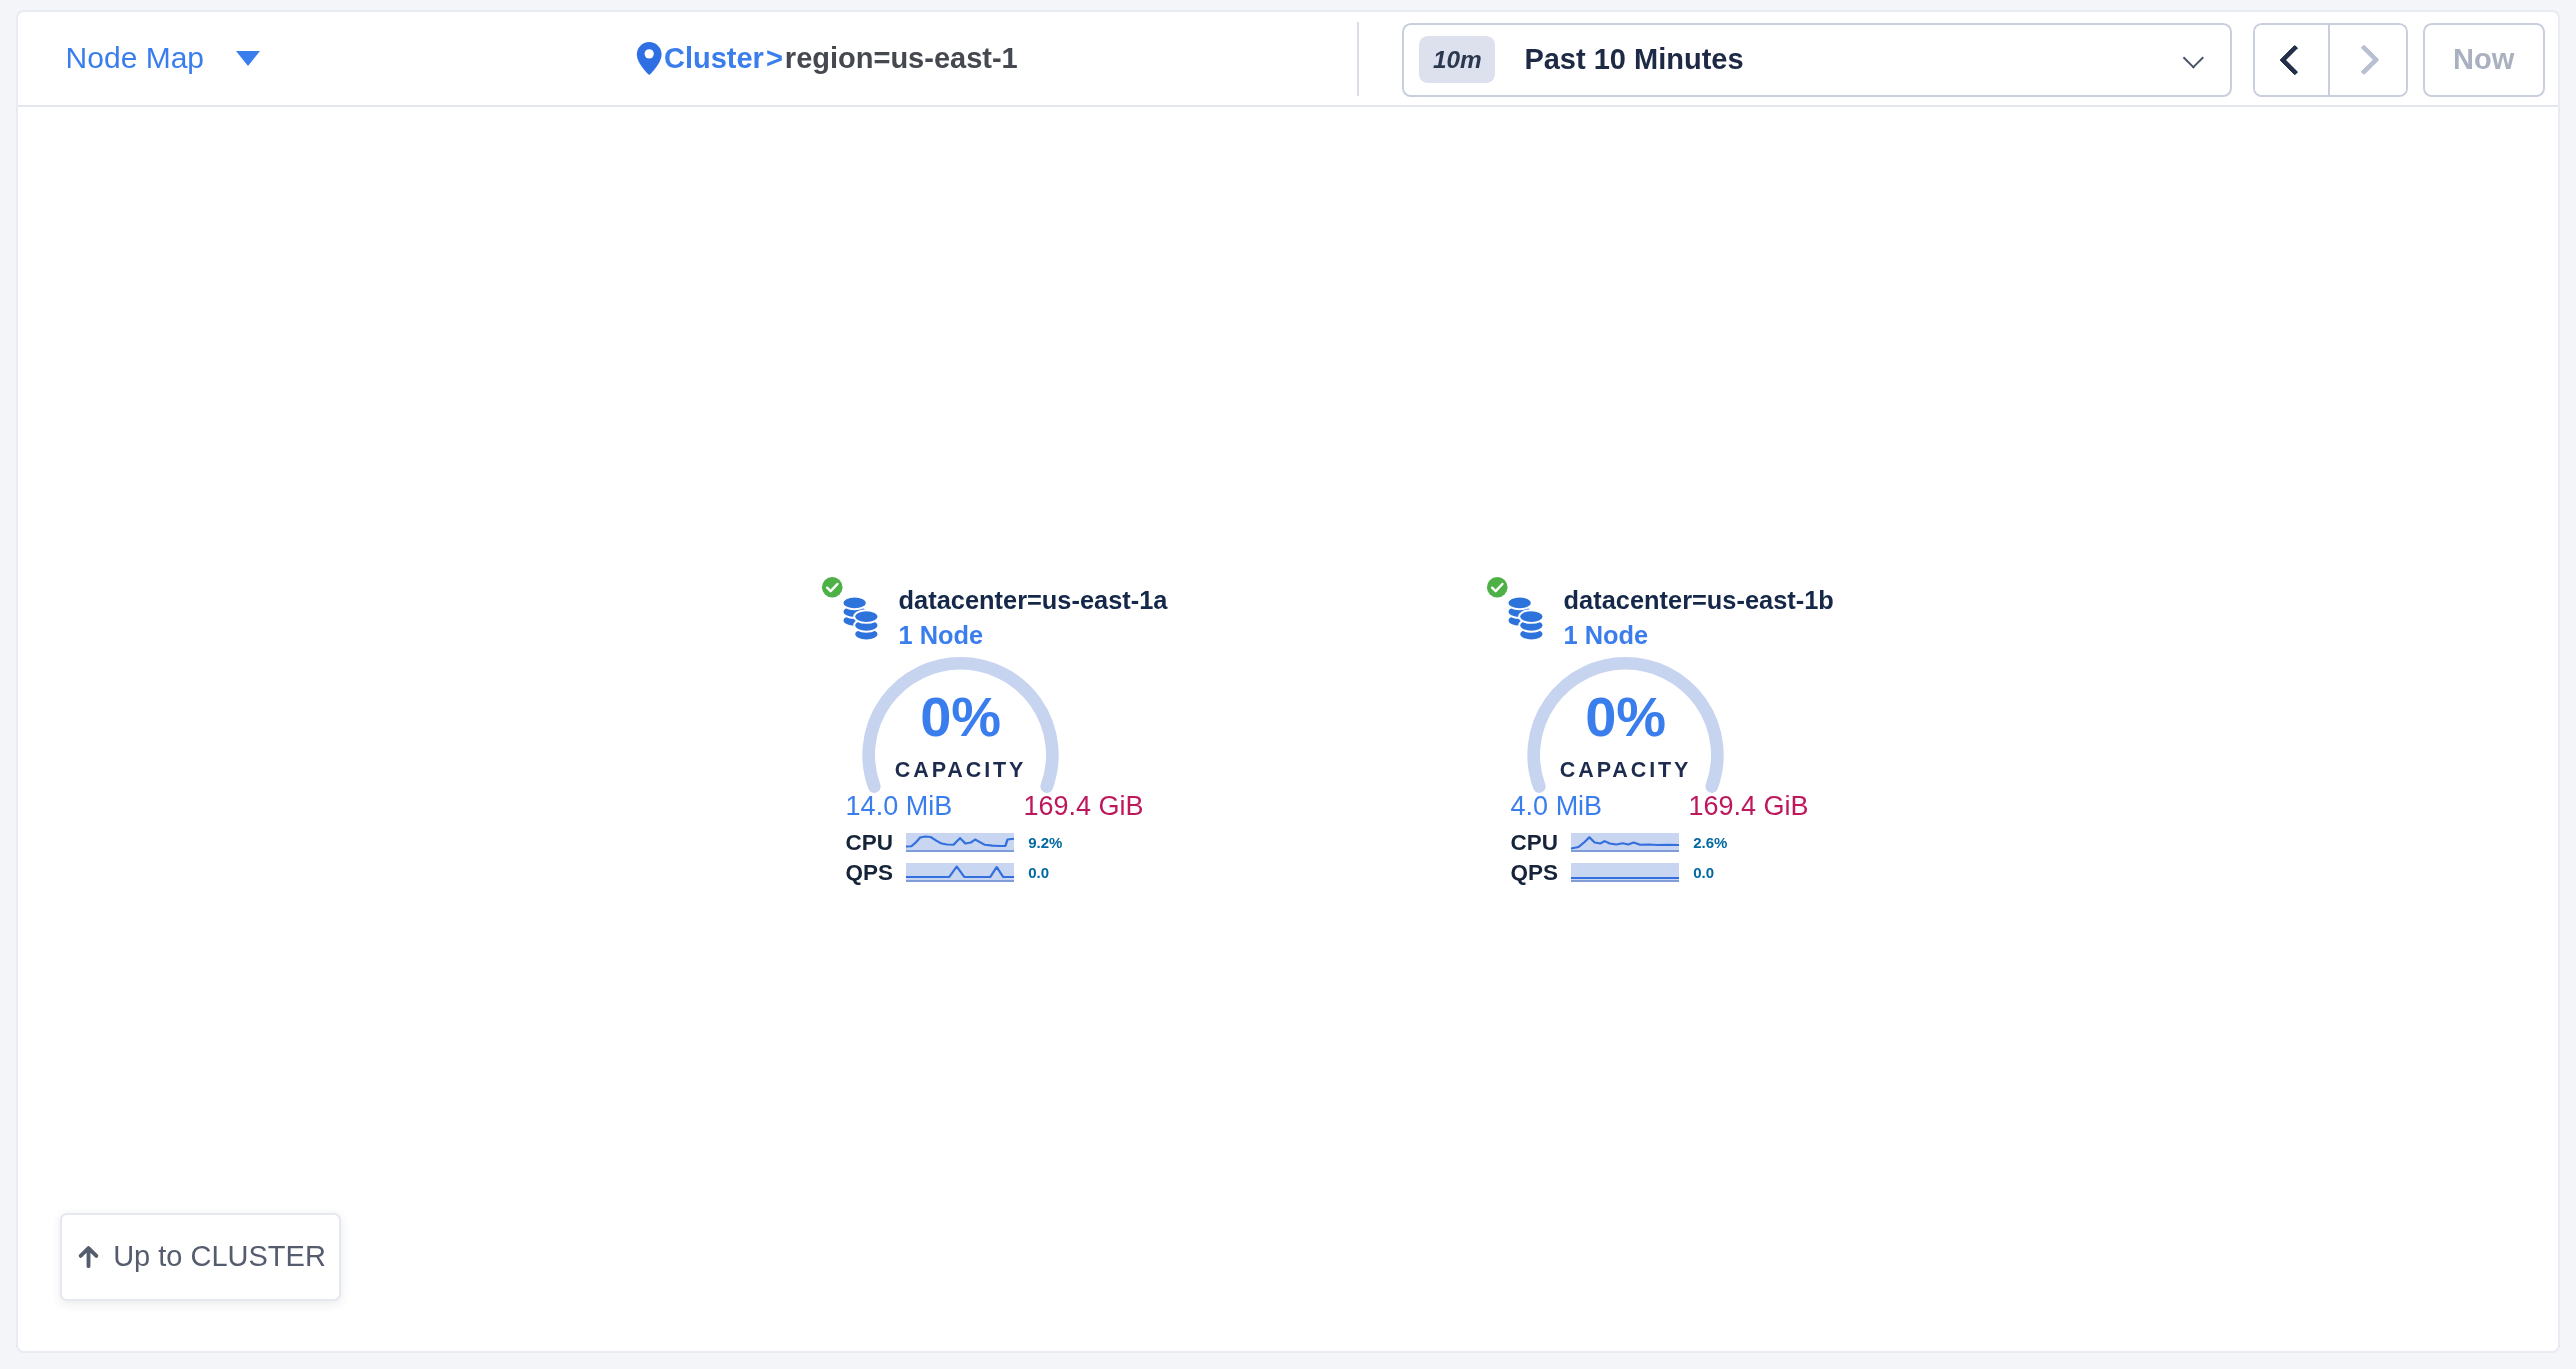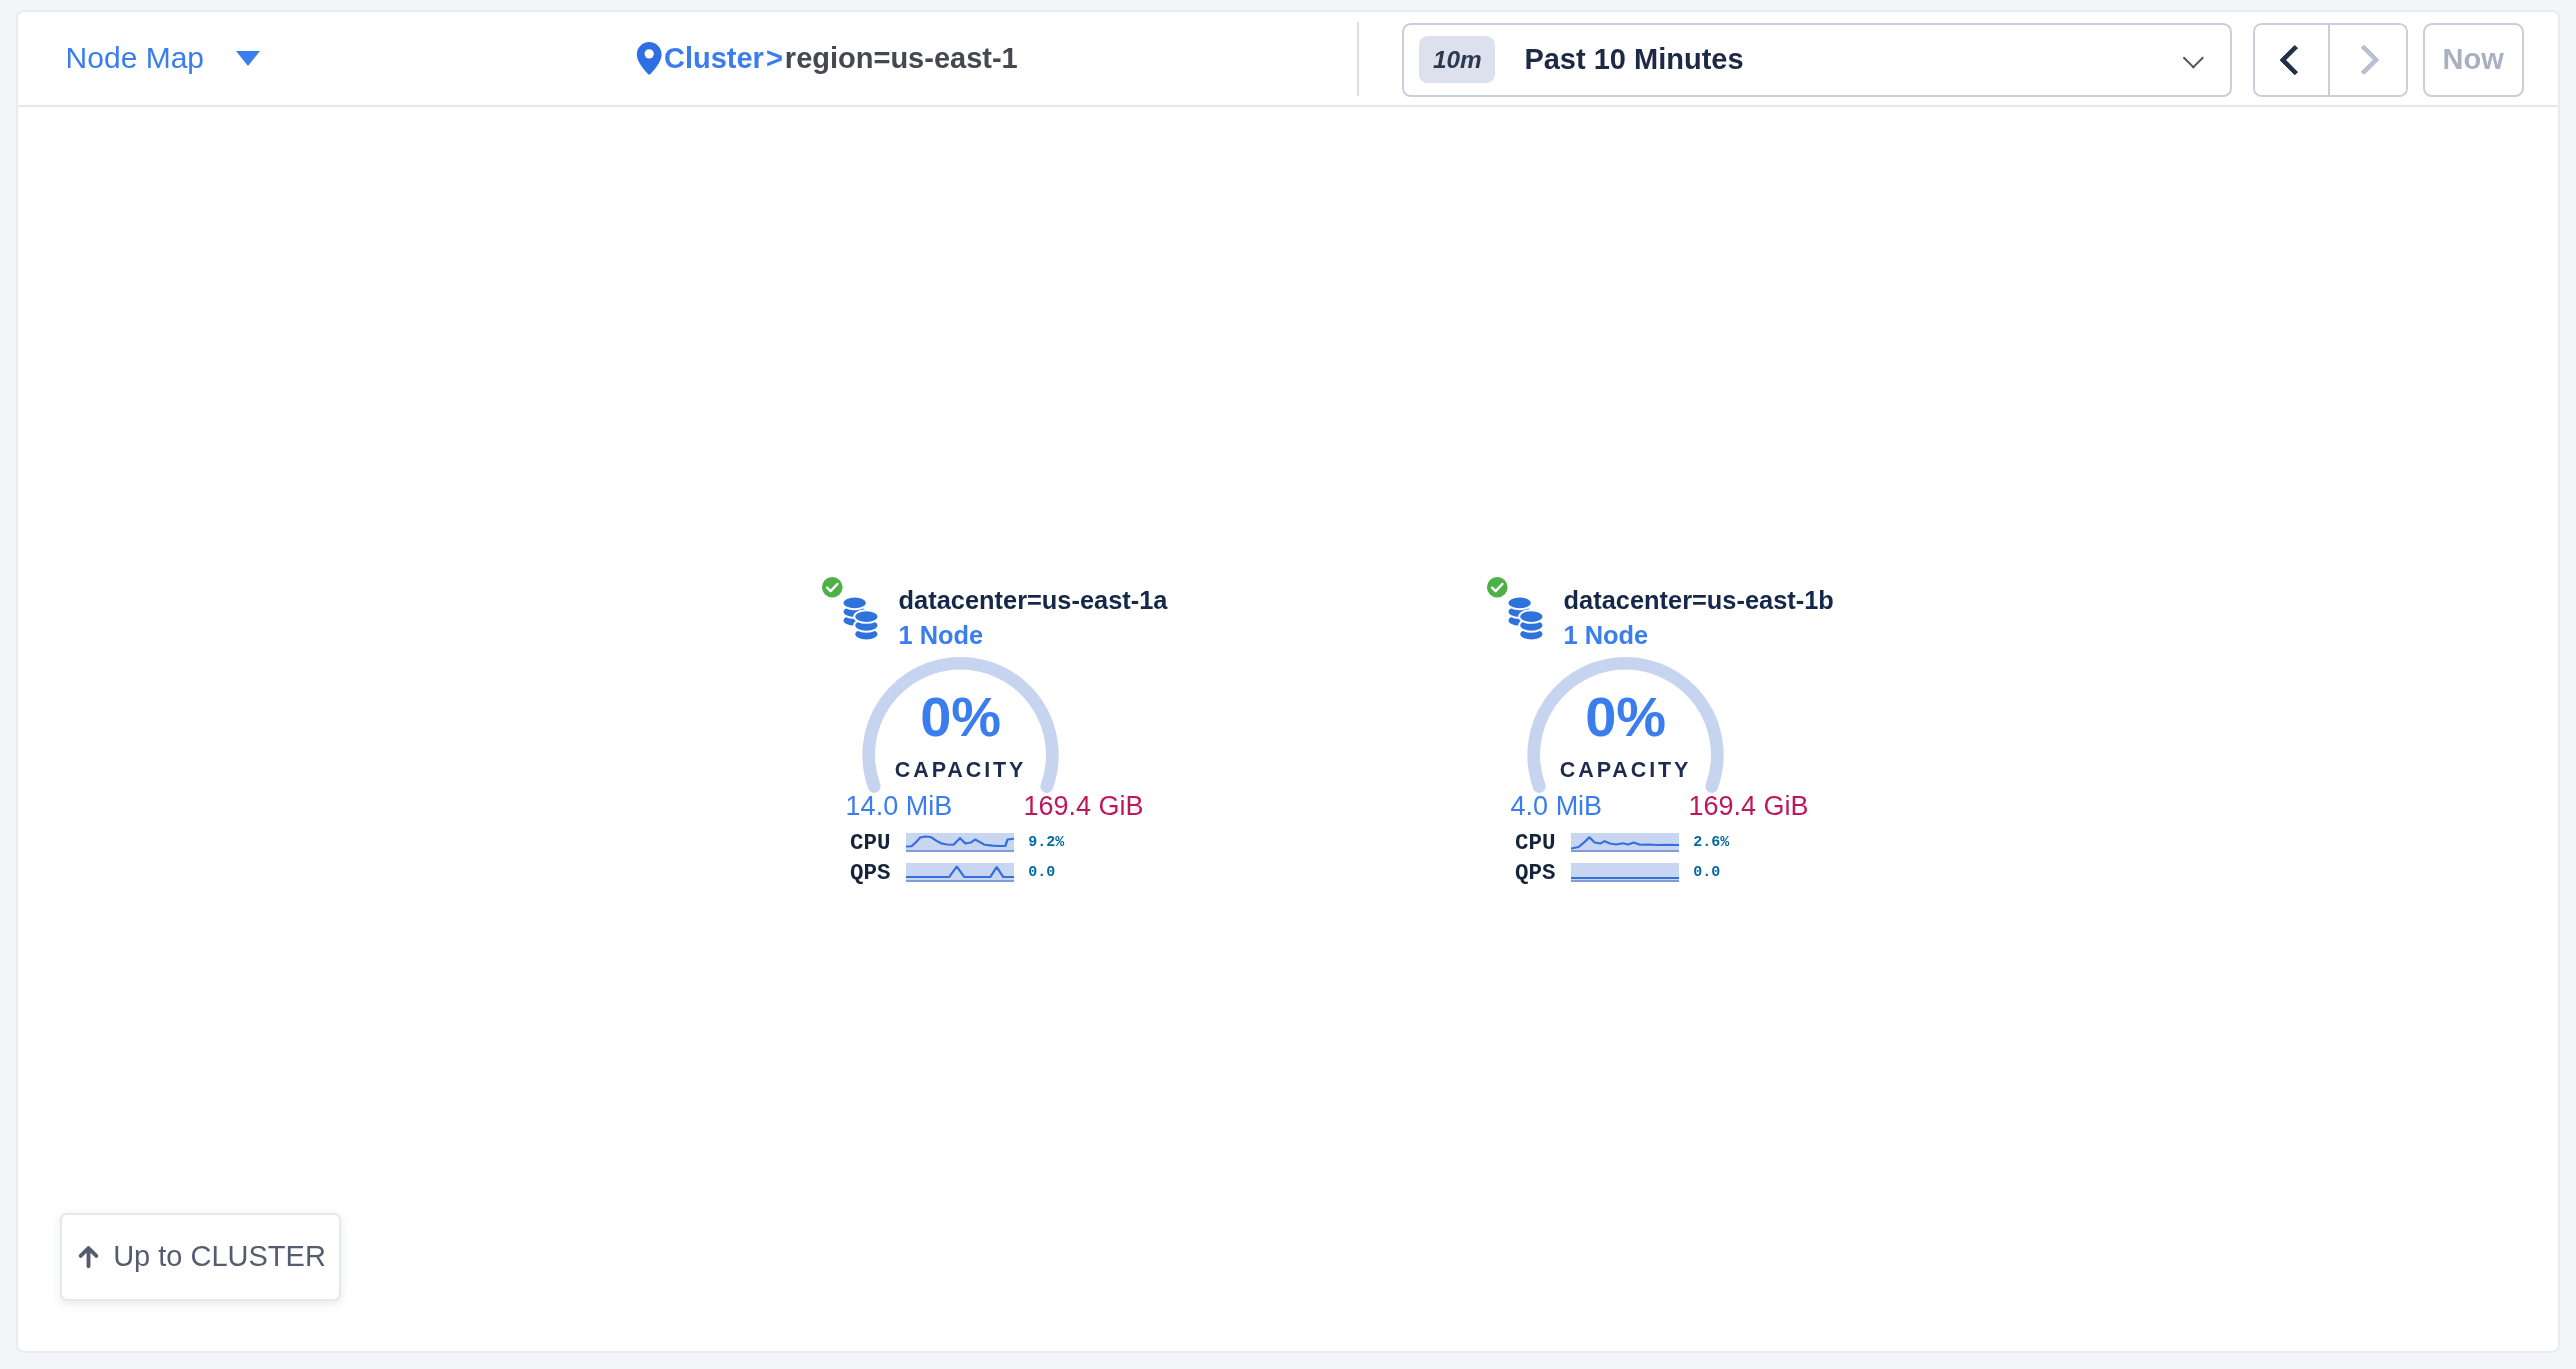--- a/index.html
+++ b/index.html
@@ -78,21 +78,21 @@
     width:21.5px; height:21.5px; margin-left:7.8px;
     border-left:5.9px solid #24304b; border-bottom:5.9px solid #24304b;
     border-radius:2px; transform:rotate(45deg);
   }
   .chev-right {
     width:21.5px; height:21.5px; margin-right:7.8px;
     border-right:5.9px solid #b9c0cf; border-bottom:5.9px solid #b9c0cf;
     border-radius:2px; transform:rotate(-45deg);
   }
   .now-btn {
-    position:absolute; left:2405px; top:10.8px; width:101px; height:74px;
+    position:absolute; left:2405px; top:10.8px; width:122px; height:74px;
     border:2px solid #c9cedd; border-radius:8.8px; background:#fff;
     color:#a9b0c0; font-family:"Liberation Sans",sans-serif;
     font-size:29px; font-weight:600; cursor:pointer;
   }
   
   .card { position:absolute; top:562px; width:337px; height:328px; cursor:pointer; }
   .card-0 { left:796px; }
   .card-1 { left:1461px; }
   .check-icon { position:absolute; left:7.8px; top:2px; width:22.5px; height:22.5px; }
   .db-icon { position:absolute; left:27px; top:21.5px; width:39px; height:47px; }
@@ -109,21 +109,21 @@
     font-size:21.5px; font-weight:700; letter-spacing:2.9px; color:#1d2c4e;
   }
   .vals {
     position:absolute; left:32px; top:217px; width:298px;
     display:flex; justify-content:space-between; font-size:27px; white-space:nowrap;
   }
   .used { color:#3a7ded; }
   .total { color:#be185d; }
   .metric-row {
     position:absolute; left:32px; width:305px; height:25.4px;
-    display:flex; align-items:center;font-family:Liberation Mono, monospace;
+    display:flex; align-items:center;
   }
   .cpu-row { top:256px; }
   .qps-row { top:286px; }
   .mlabel { width:45px; text-align:right; font-size:22.5px; font-weight:700; color:#152438; }
   .spark {
     margin-left:15.6px; width:108px; height:19.6px;
     background:#c9d6f1; border-bottom:2px solid #7f9cd6; display:block;
   }
   .mval { margin-left:14px; font-size:15px; font-weight:700; color:#0369a1; }
   

